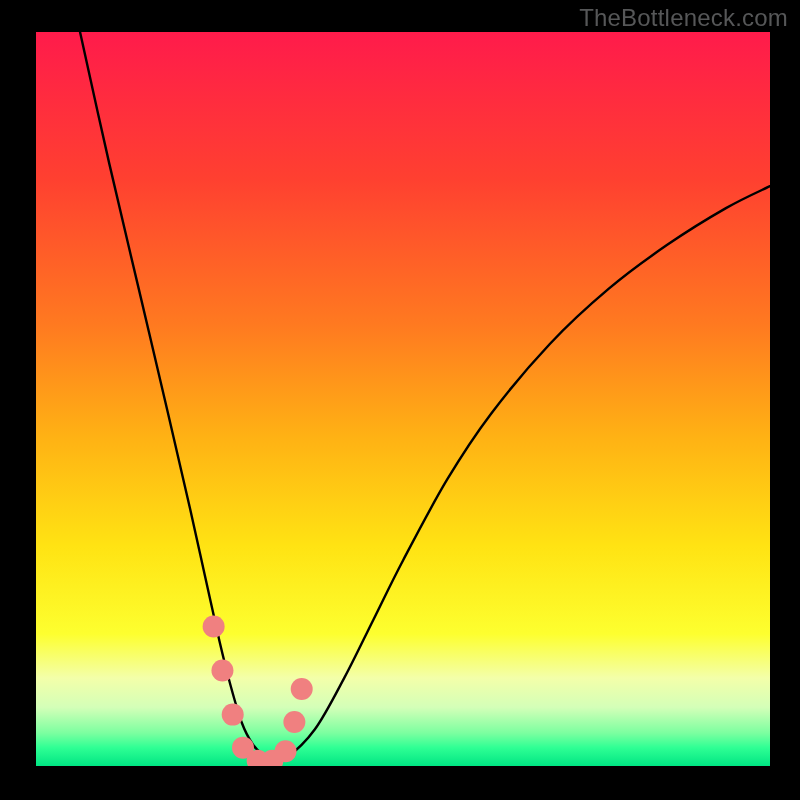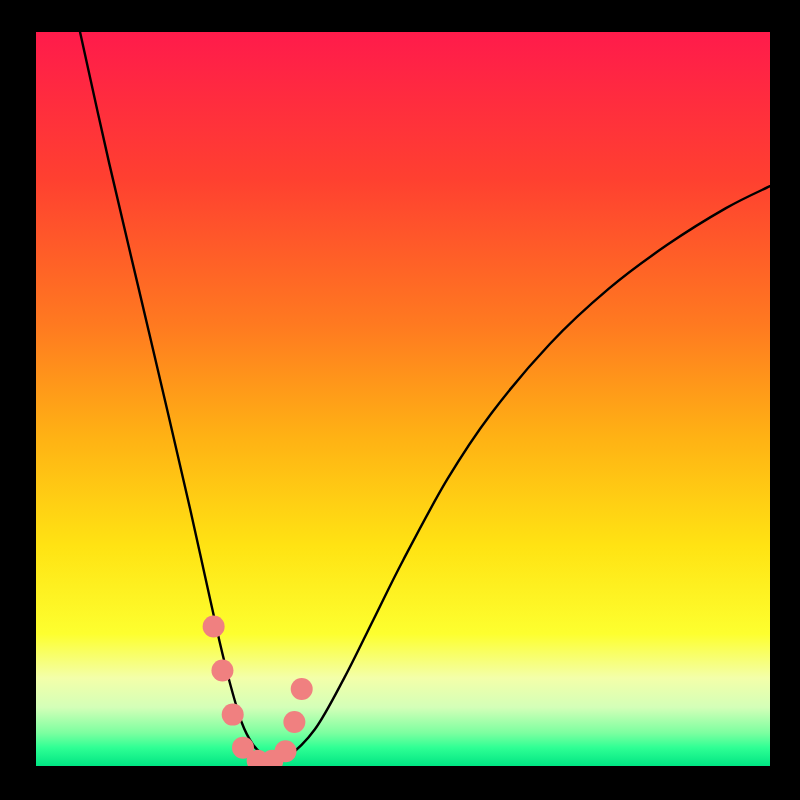--- a/index.html
+++ b/index.html
@@ -29,20 +29,21 @@
   svg {
     position: absolute;
     top: 0;
     left: 0;
   }
 </style>
 </head>
 <body>
 <div class="frame">
 
+<div class="watermark">TheBottleneck.com</div>
 
 <svg id="chart-svg" width="800" height="800" viewBox="0 0 800 800">
   <defs>
     <linearGradient id="bg-grad" x1="0" y1="0" x2="0" y2="1">
           <stop offset="0%" stop-color="#ff1b4b"></stop>
           <stop offset="20%" stop-color="#ff4030"></stop>
           <stop offset="40%" stop-color="#ff7a20"></stop>
           <stop offset="55.00000000000001%" stop-color="#ffb114"></stop>
           <stop offset="70%" stop-color="#ffe313"></stop>
           <stop offset="82%" stop-color="#fdff2f"></stop>

